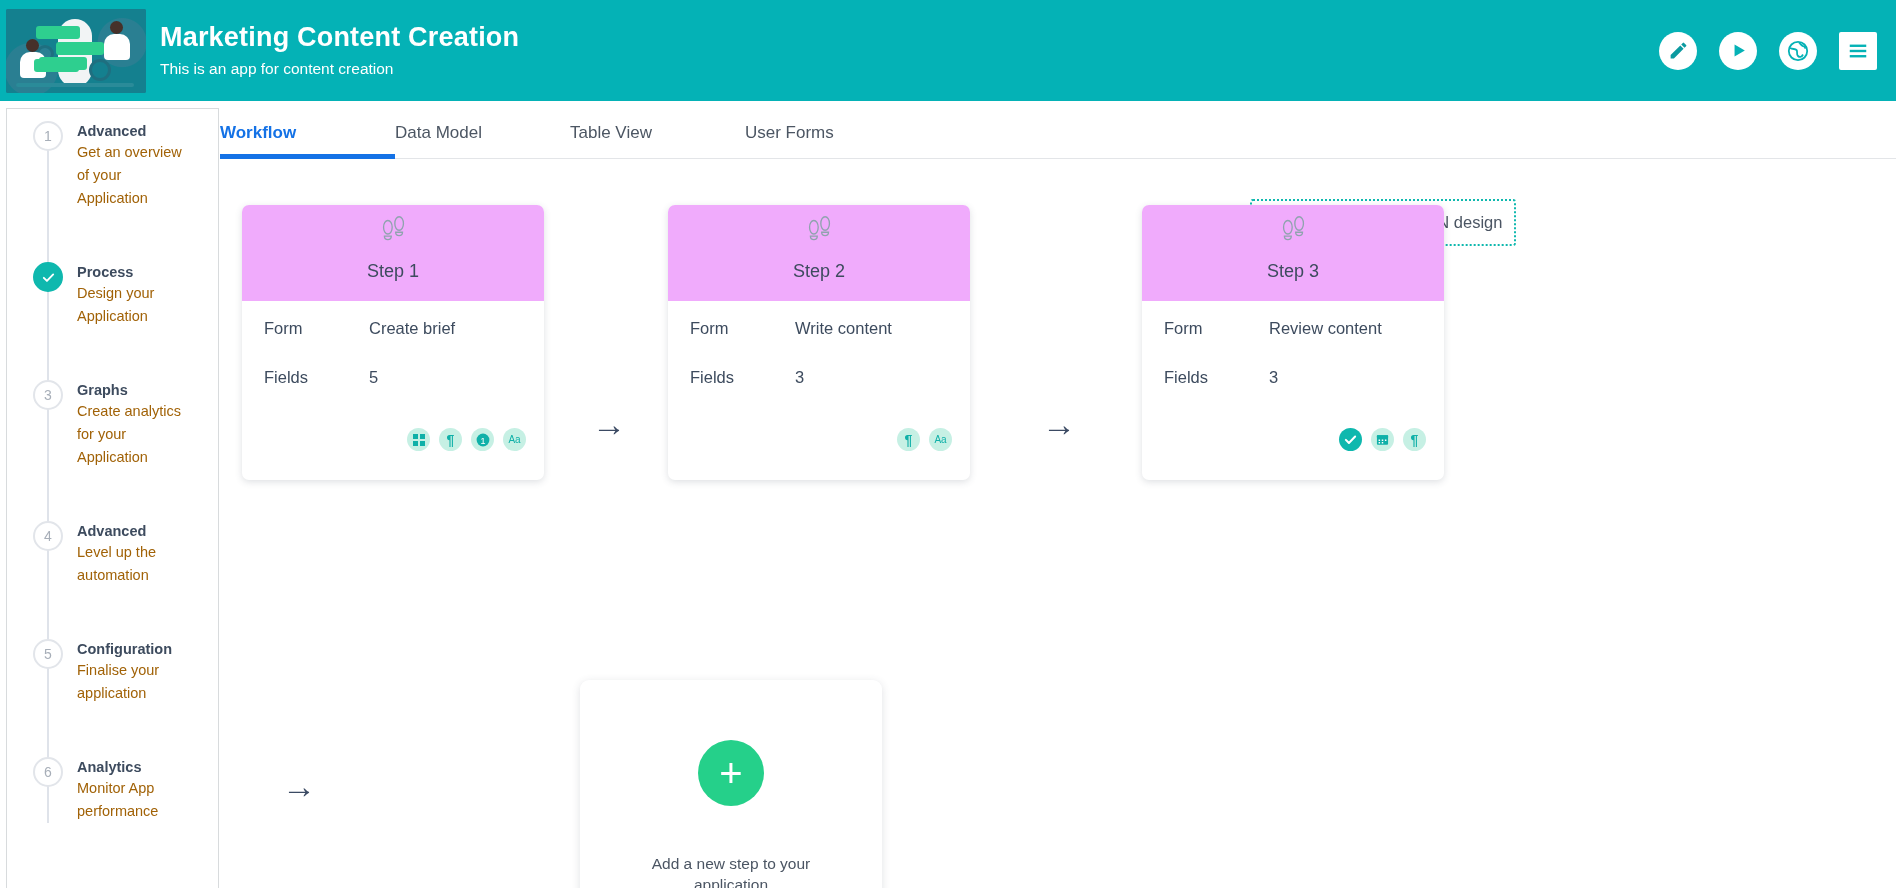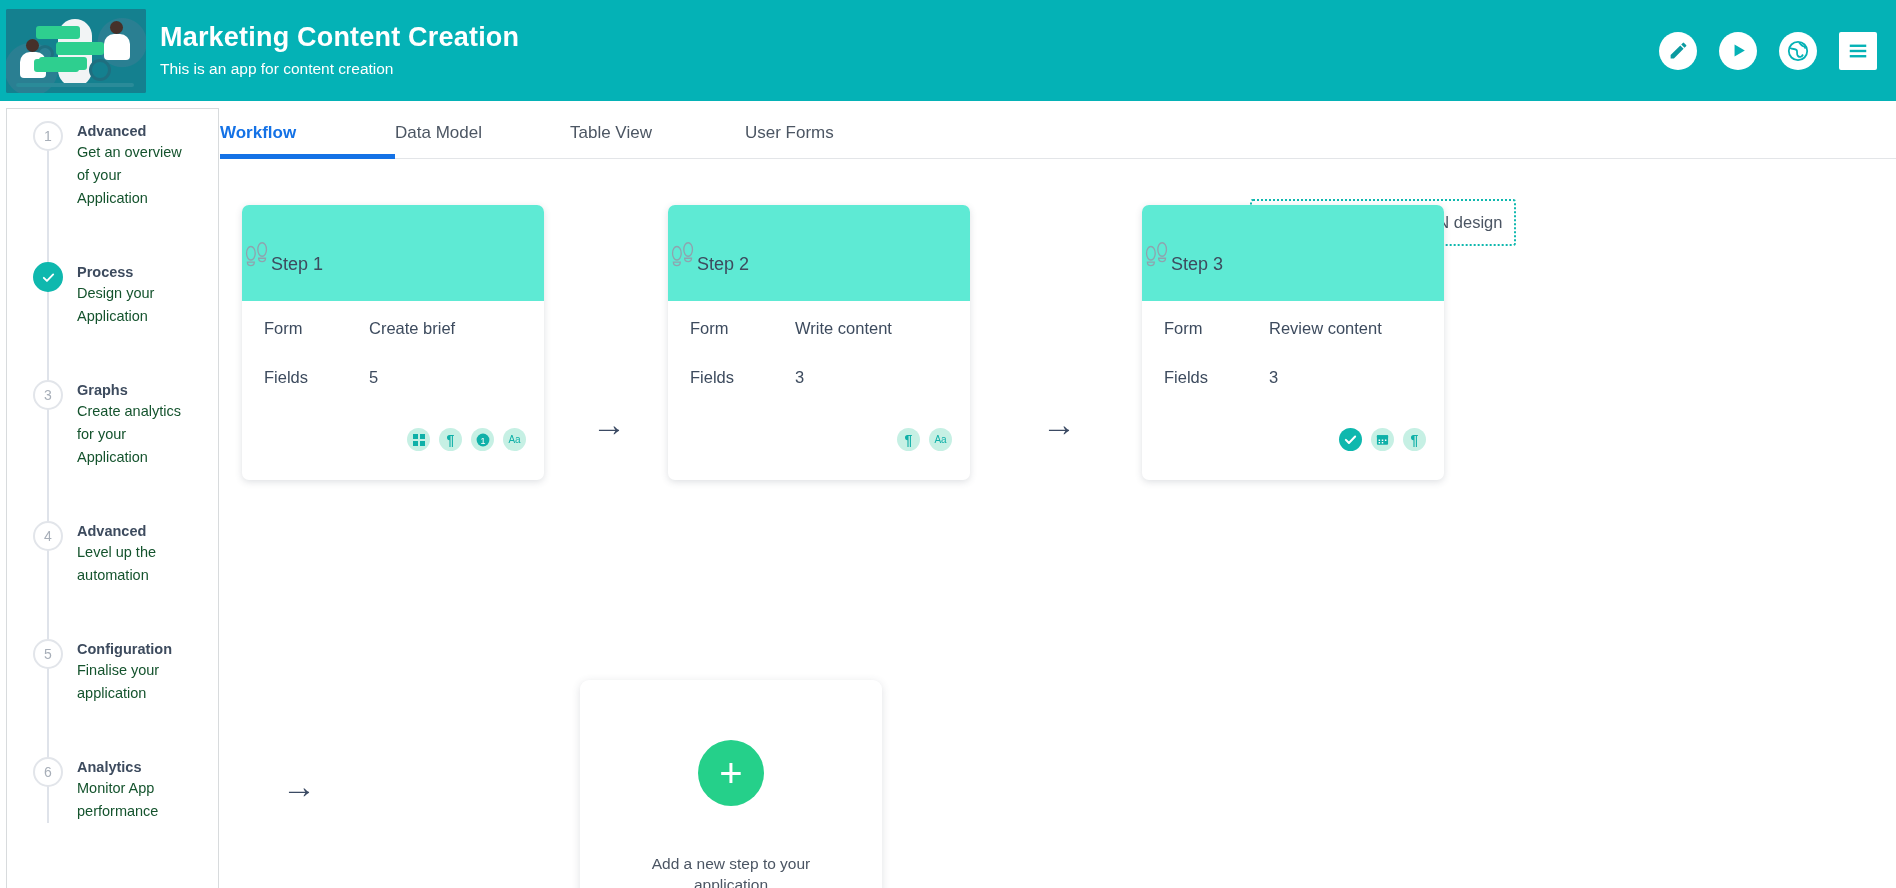--- a/index.html
+++ b/index.html
@@ -91,21 +91,21 @@
     flex: 0 0 auto; width: 30px; height: 30px; margin-left: 26px; margin-right: 14px;
     border-radius: 50%; border: 2px solid #e2e5ea; background: #ffffff;
     color: #a7aeb8; font-size: 14px;
     display: flex; align-items: center; justify-content: center;
   }
   .step-item.done .step-num {
     background: #0fb8ae; border-color: #0fb8ae; color: #ffffff;
   }
   .step-texts { padding-top: 1px; }
   .step-title { color: #3d4b5e; font-size: 14.5px; font-weight: bold; line-height: 19px; }
-  .step-desc  { color: #14532d; font-size: 14.5px; line-height: 23px; max-width: 118px; }
+  .step-desc  { color: #a16207; font-size: 14.5px; line-height: 23px; max-width: 118px; }
 
   
   .main {
     position: absolute; left: 220px; top: 101px;
     width: 1676px; height: 787px; background: #ffffff;
   }
   .tabs {
     position: relative; height: 58px; display: flex; align-items: flex-end;
     border-bottom: 1px solid #e3e5e8;
   }
@@ -123,22 +123,22 @@
   
   .canvas { position: relative; width: 1676px; height: 729px; }
 
   .step-card {
     position: absolute; width: 302px; height: 275px;
     background: #ffffff; border-radius: 7px;
     box-shadow: 0 2px 7px rgba(60,70,90,.17);
     overflow: hidden;
   }
   .card-head {
-    height: 96px; background: #5eead4;
-    display: flex; flex-direction: row; align-items: center; justify-content: flex-start;
+    height: 96px; background: #f0abfc;
+    display: flex; flex-direction: column; align-items: center; justify-content: flex-start;
     padding-top: 11px;
   }
   .card-head .step-label { font-size: 18px; color: #3d4b5e; margin-top: 11px; }
   .card-body { padding: 18px 20px 0 22px; }
   .kv { display: flex; margin-bottom: 30px; }
   .kv-key { width: 105px; font-size: 16.5px; font-weight: normal; color: #3d4b5e; }
   .kv-val { font-size: 16.5px; color: #3d4b5e; }
   .badges {
     position: absolute; right: 18px; bottom: 29px;
     display: flex; gap: 9px; align-items: center;

